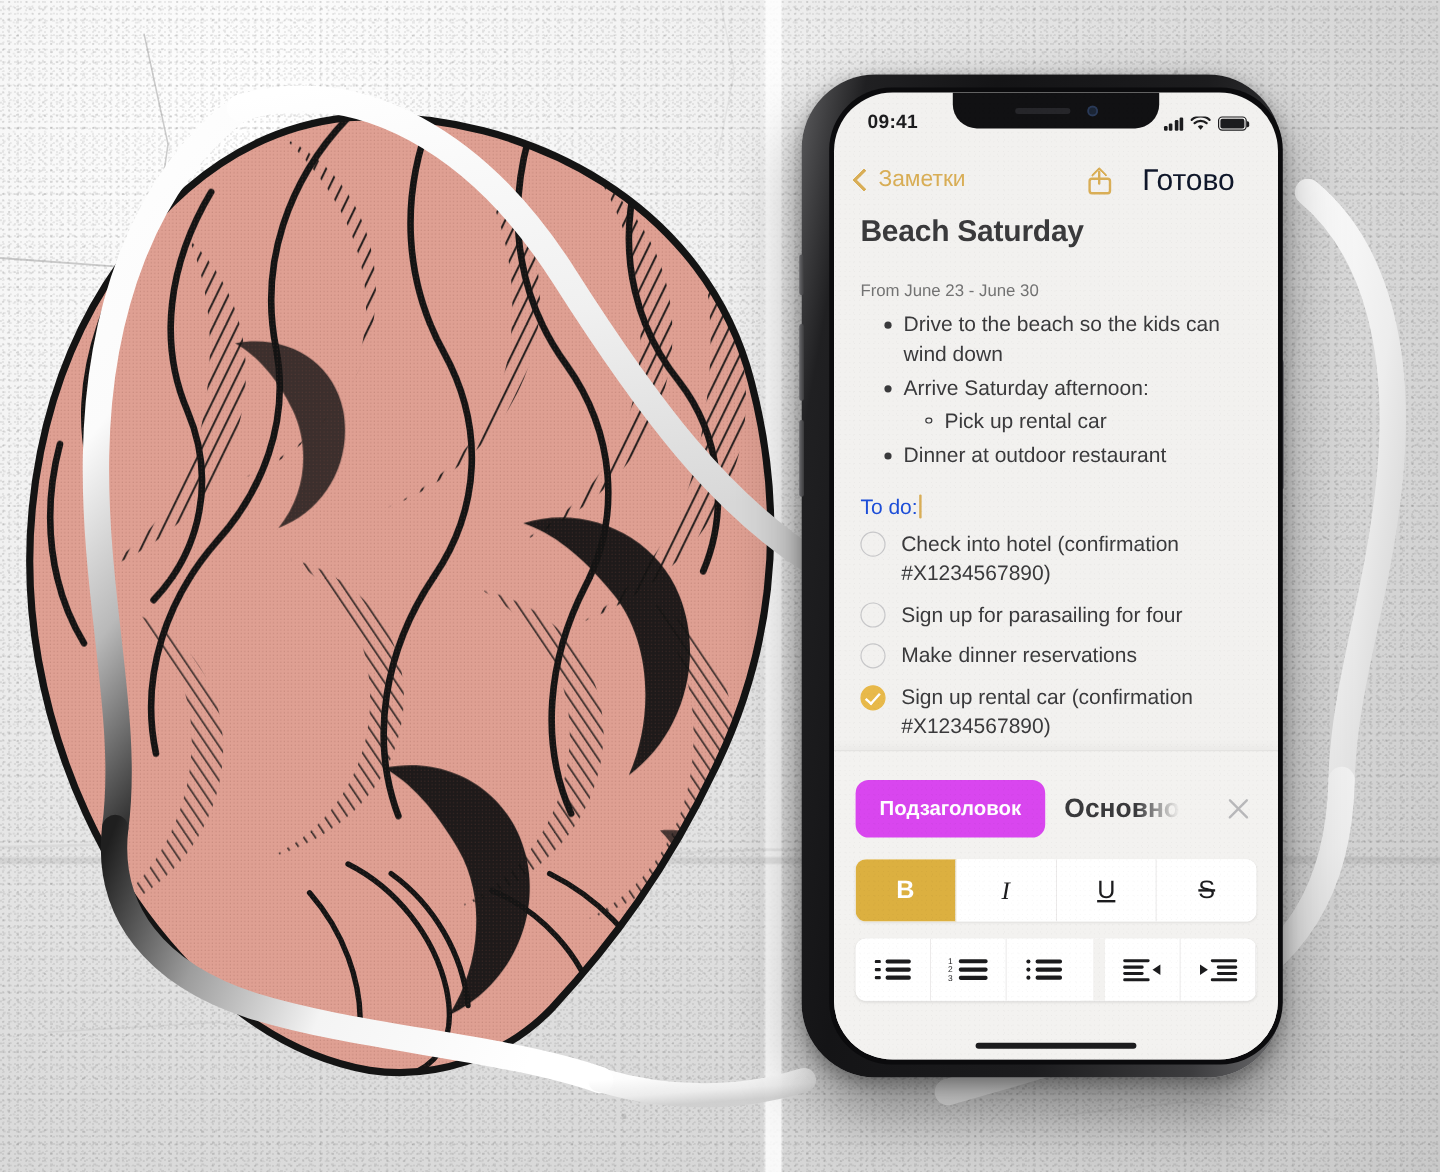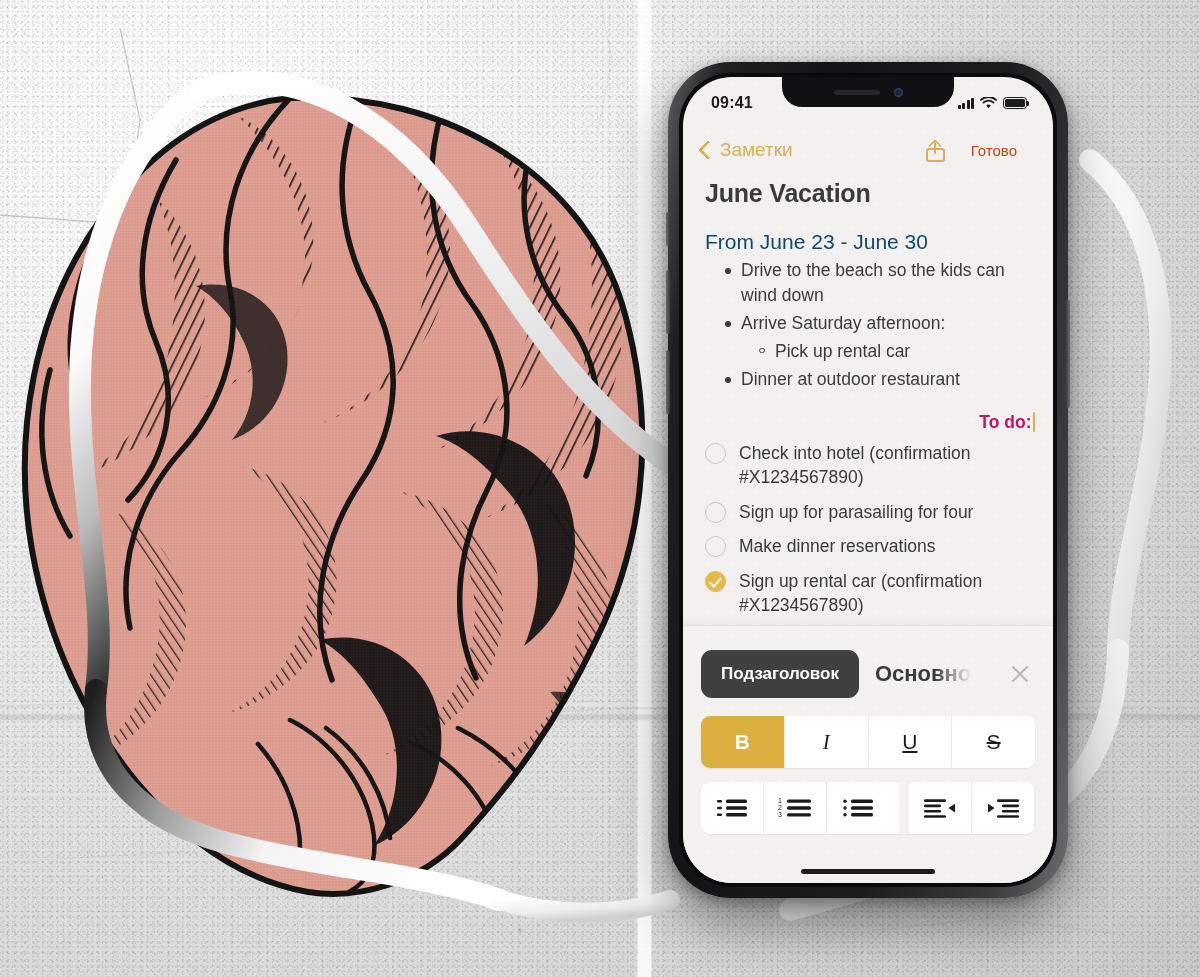--- a/index.html
+++ b/index.html
@@ -47,21 +47,21 @@
     position:absolute;left:668px;top:62px;width:400px;height:836px;
     border-radius:62px;
     background:linear-gradient(100deg,#5d5d5f 0%,#202022 10%,#141416 30%,#1c1c1e 62%,#3c3c3e 86%,#6e6e70 100%);
     box-shadow:0 26px 54px rgba(0,0,0,.42), 0 4px 14px rgba(0,0,0,.3);
     padding:11px;box-sizing:border-box;
   }
   .phone-inner{
     position:relative;width:100%;height:100%;
     border-radius:52px;
     background:#0b0b0d;
-    padding:4px;box-sizing:border-box;
+    padding:4px;box-sizing:border-box;margin-left:12px;
   }
   .screen{
     position:relative;width:100%;height:100%;
     border-radius:49px;overflow:hidden;
     background:#f2f1ef;
   }
   .screen-grain{
     position:absolute;inset:0;pointer-events:none;z-index:40;
     background-image:
       radial-gradient(circle at 25% 25%, rgba(0,0,0,.05) 0 .5px, transparent .6px),
@@ -121,21 +121,21 @@
   .navbar{
     position:absolute;top:52px;left:0;right:12px;height:42px;z-index:22;
     display:flex;align-items:center;justify-content:space-between;
     padding:0 24px 0 18px;box-sizing:border-box;
   }
   .nav-back{display:flex;align-items:center;gap:3px;cursor:pointer;}
   .chev{width:11px;height:11px;border-left:3px solid #d9ae56;border-bottom:3px solid #d9ae56;
         transform:rotate(45deg);margin-right:2px;border-radius:1px;}
   .nav-back-label{color:#d9ae56;font-size:19px;}
   .nav-right{display:flex;align-items:center;gap:26px;}
-  .nav-done{color:#c2410c;font-size:15px;cursor:pointer;}
+  .nav-done{color:#0f172a;font-size:25px;cursor:pointer;}
   .share-ico{width:19px;height:23px;position:relative;cursor:pointer;}
   .share-ico .box{
     position:absolute;bottom:0;left:0;width:19px;height:14px;
     border:2px solid #d9ae56;border-radius:3px;box-sizing:border-box;
   }
   .share-ico .stem{
     position:absolute;top:3px;left:50%;transform:translateX(-50%);
     width:2px;height:12px;background:#d9ae56;border-radius:1px;
   }
   .share-ico .arw{
@@ -147,42 +147,42 @@
   
   .note{
     position:absolute;top:96px;left:0;right:0;bottom:0;z-index:18;
     padding:0 18px 0 22px;box-sizing:border-box;
     color:#3a3a3c;
   }
   .note-title{
     font-size:25px;font-weight:bold;color:#3a3a3c;
     margin:6px 0 22px 0;letter-spacing:-.2px;
   }
-  .note-line{font-size:21px;line-height:24px;margin-bottom:4px;color:#0c4a6e;}
+  .note-line{font-size:14px;line-height:24px;margin-bottom:4px;color:#737373;}
   ul.lvl1{list-style:none;margin:2px 0 0 0;padding:0;}
   ul.lvl1 > li{
     position:relative;padding-left:36px;font-size:17.5px;line-height:24.5px;
     margin-bottom:4px;color:#3a3a3c;
   }
   ul.lvl1 > li:before{
     content:"";position:absolute;left:20px;top:9.5px;width:6px;height:6px;
     border-radius:50%;background:#3a3a3c;
   }
   ul.lvl2{list-style:none;margin:3px 0 3px 0;padding:0;}
   ul.lvl2 > li{
     position:relative;padding-left:34px;font-size:17.5px;line-height:24.5px;color:#3a3a3c;
   }
   ul.lvl2 > li:before{
     content:"";position:absolute;left:18px;top:9px;width:5.5px;height:5.5px;
     border-radius:50%;border:1.4px solid #3a3a3c;background:transparent;box-sizing:border-box;
   }
 
   .todo-head{
-    display:flex;align-items:center;font-size:17.5px;font-weight:bold;
-    color:#be185d;margin:20px 0 8px 0;justify-content:flex-end;
+    display:flex;align-items:center;font-size:17.5px;font-weight:normal;
+    color:#1d4ed8;margin:20px 0 8px 0;
   }
   .caret{
     display:inline-block;width:2.5px;height:20px;background:#d9ae56;
     margin-left:1px;border-radius:1px;
   }
   .checklist{list-style:none;margin:0;padding:0;}
   .checklist li{
     display:flex;align-items:flex-start;gap:13px;margin-bottom:10px;
     font-size:17.5px;line-height:24.5px;color:#3a3a3c;cursor:pointer;
   }
@@ -202,21 +202,21 @@
   
   .fmt{
     position:absolute;left:0;right:0;bottom:0;height:258px;z-index:28;
     background:#f3f2f0;
     border-top:1px solid rgba(0,0,0,.06);
     box-shadow:0 -1px 10px rgba(0,0,0,.05);
     padding:22px 18px 0 18px;box-sizing:border-box;
   }
   .fmt-row1{display:flex;align-items:center;gap:0;position:relative;height:52px;}
   .style-pill{
-    background:#404040;color:#fff;font-weight:bold;font-size:17px;
+    background:#d946ef;color:#fff;font-weight:bold;font-size:17px;
     padding:14px 20px;border-radius:11px;white-space:nowrap;cursor:pointer;
   }
   .style-next{
     color:#3a3a3c;font-size:22px;margin-left:16px;white-space:nowrap;overflow:hidden;
     max-width:96px;cursor:pointer;
     -webkit-mask-image:linear-gradient(to right,#000 62%,transparent 100%);
             mask-image:linear-gradient(to right,#000 62%,transparent 100%);
             font-weight:bold;
   }
   .close-x{
@@ -450,21 +450,21 @@
             <div class="share-ico">
               <div class="box"></div>
                 <div class="stem"></div>
                 <div class="arw"></div>
             </div>
             <span class="nav-done">Готово</span>
           </div>
         </div>
 
         <div class="note">
-          <div class="note-title">June Vacation</div>
+          <div class="note-title">Beach Saturday</div>
 
           <div class="note-line">From June 23 - June 30</div>
 
           <ul class="lvl1">
             <li>
               <span>Drive to the beach so the kids can wind down</span>
             </li>
             <li>
               <span>Arrive Saturday afternoon:</span>
               <ul class="lvl2">

